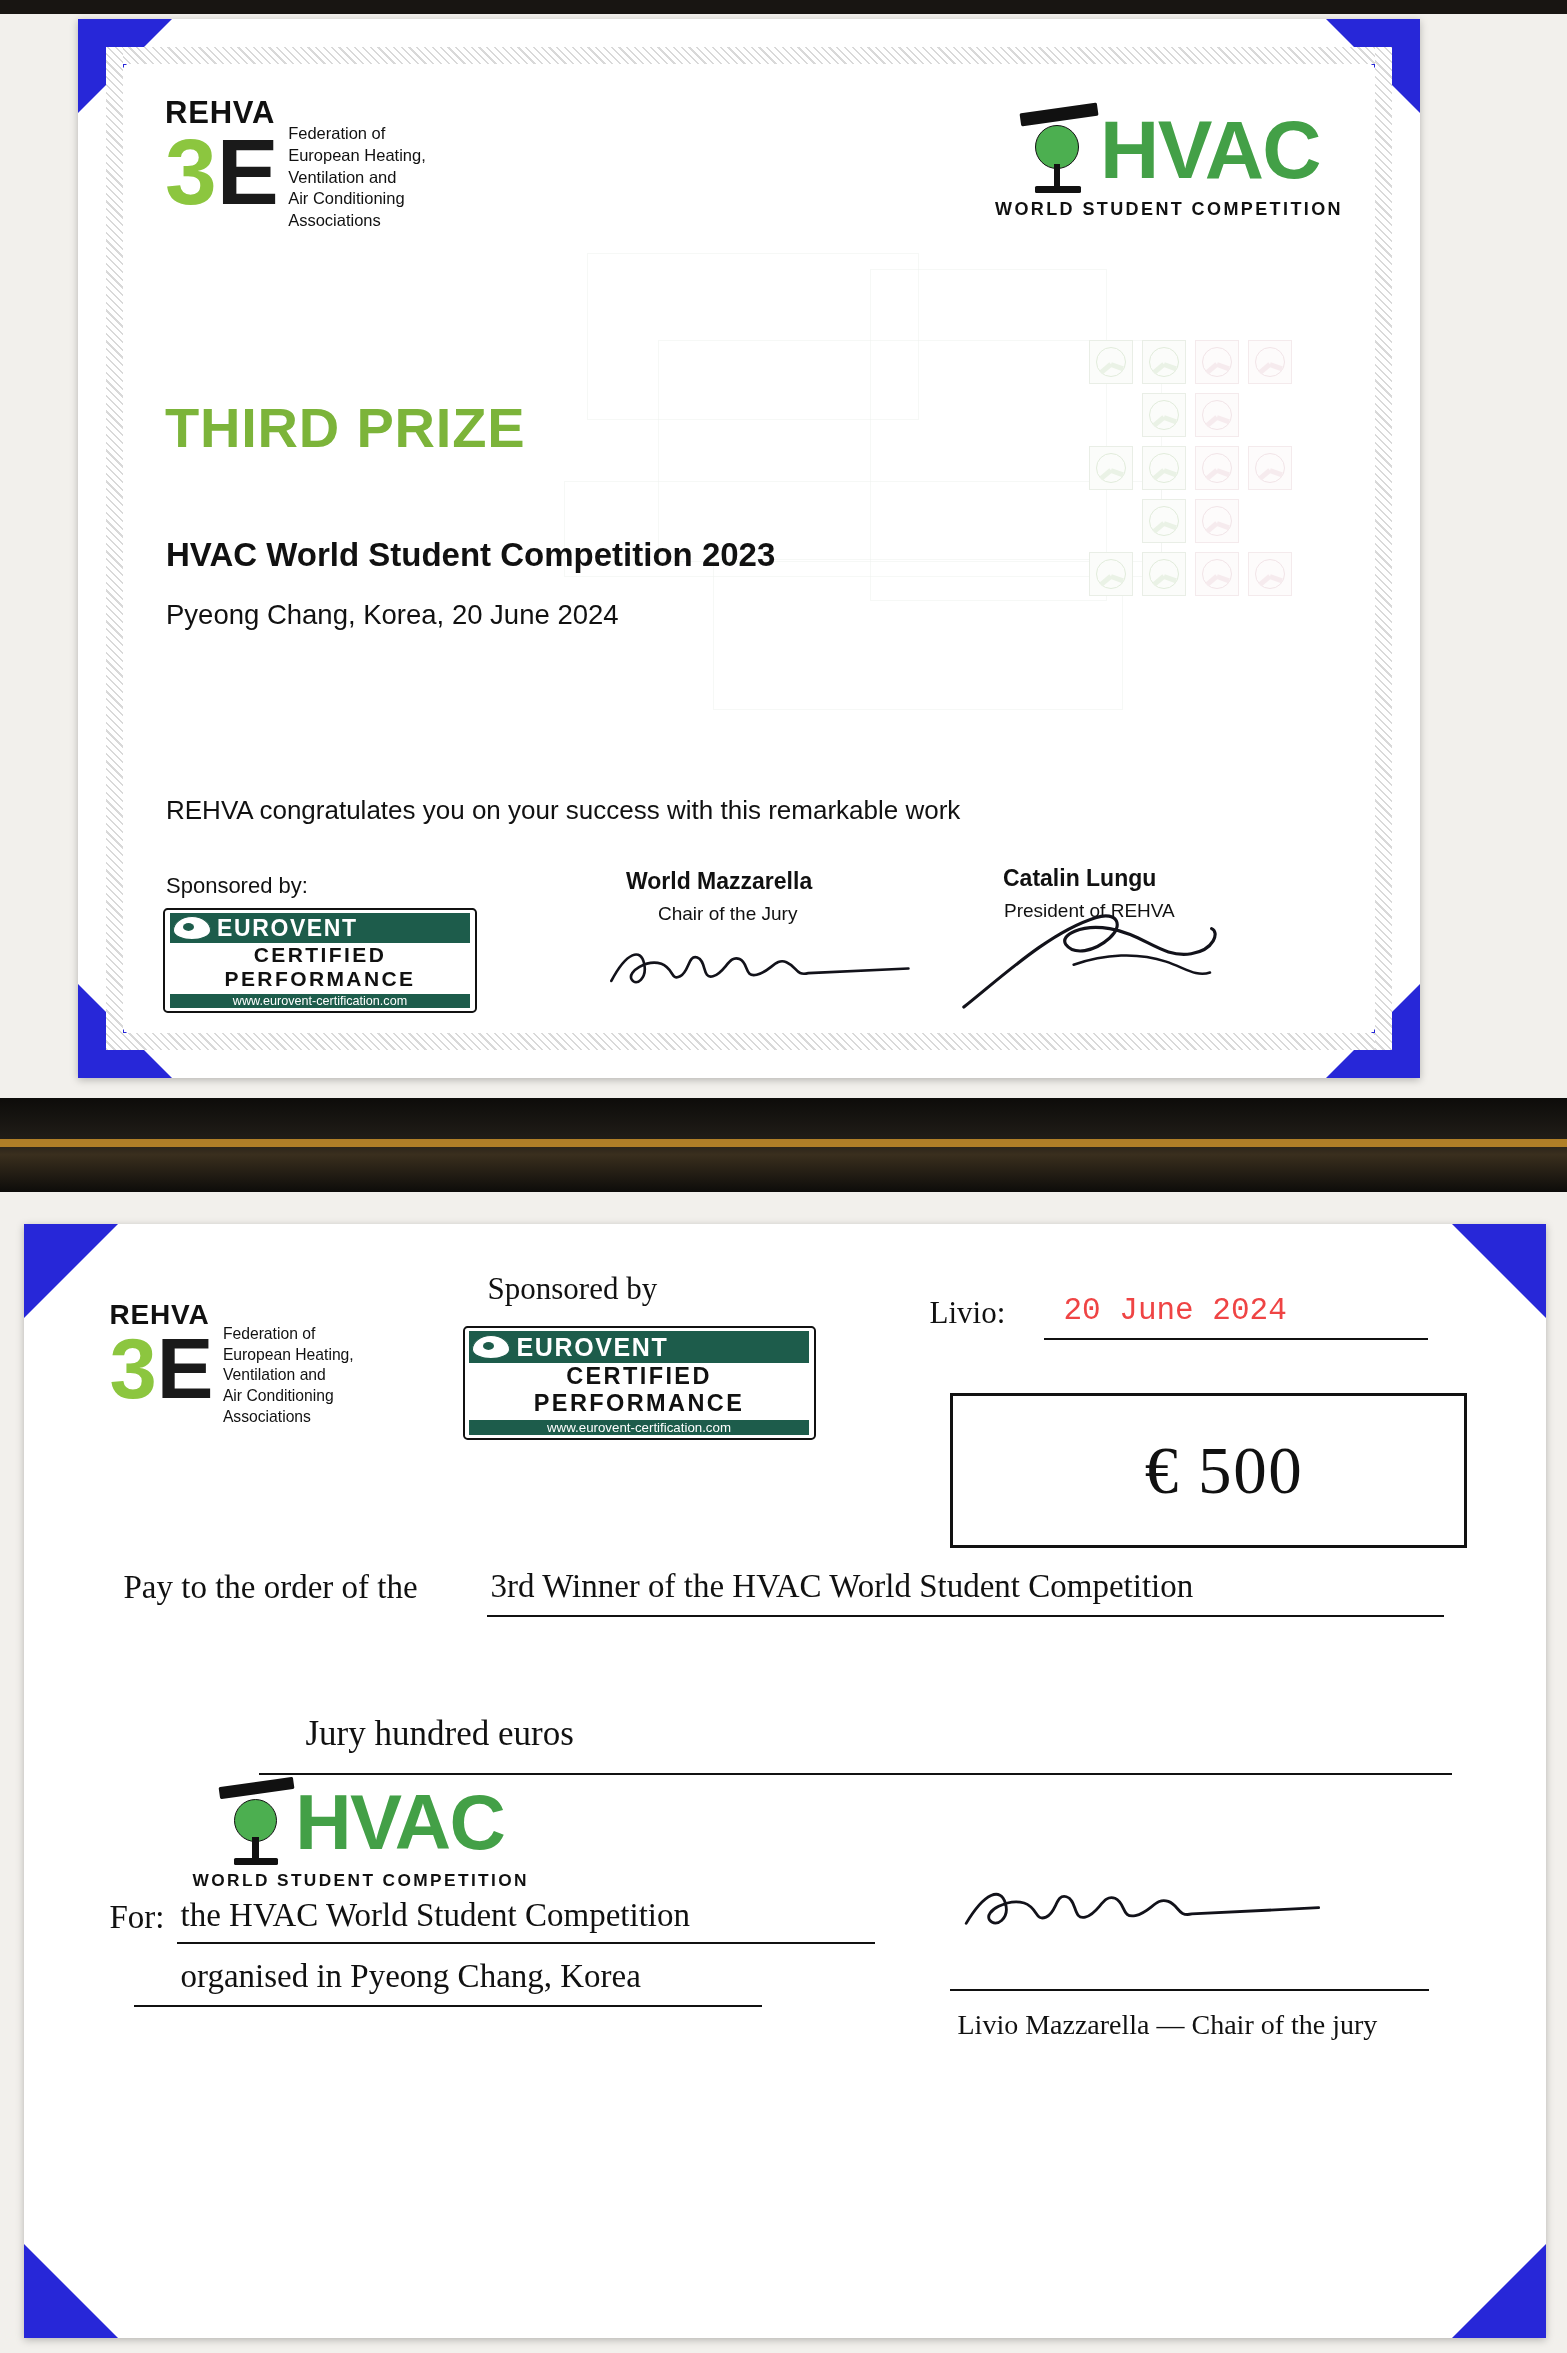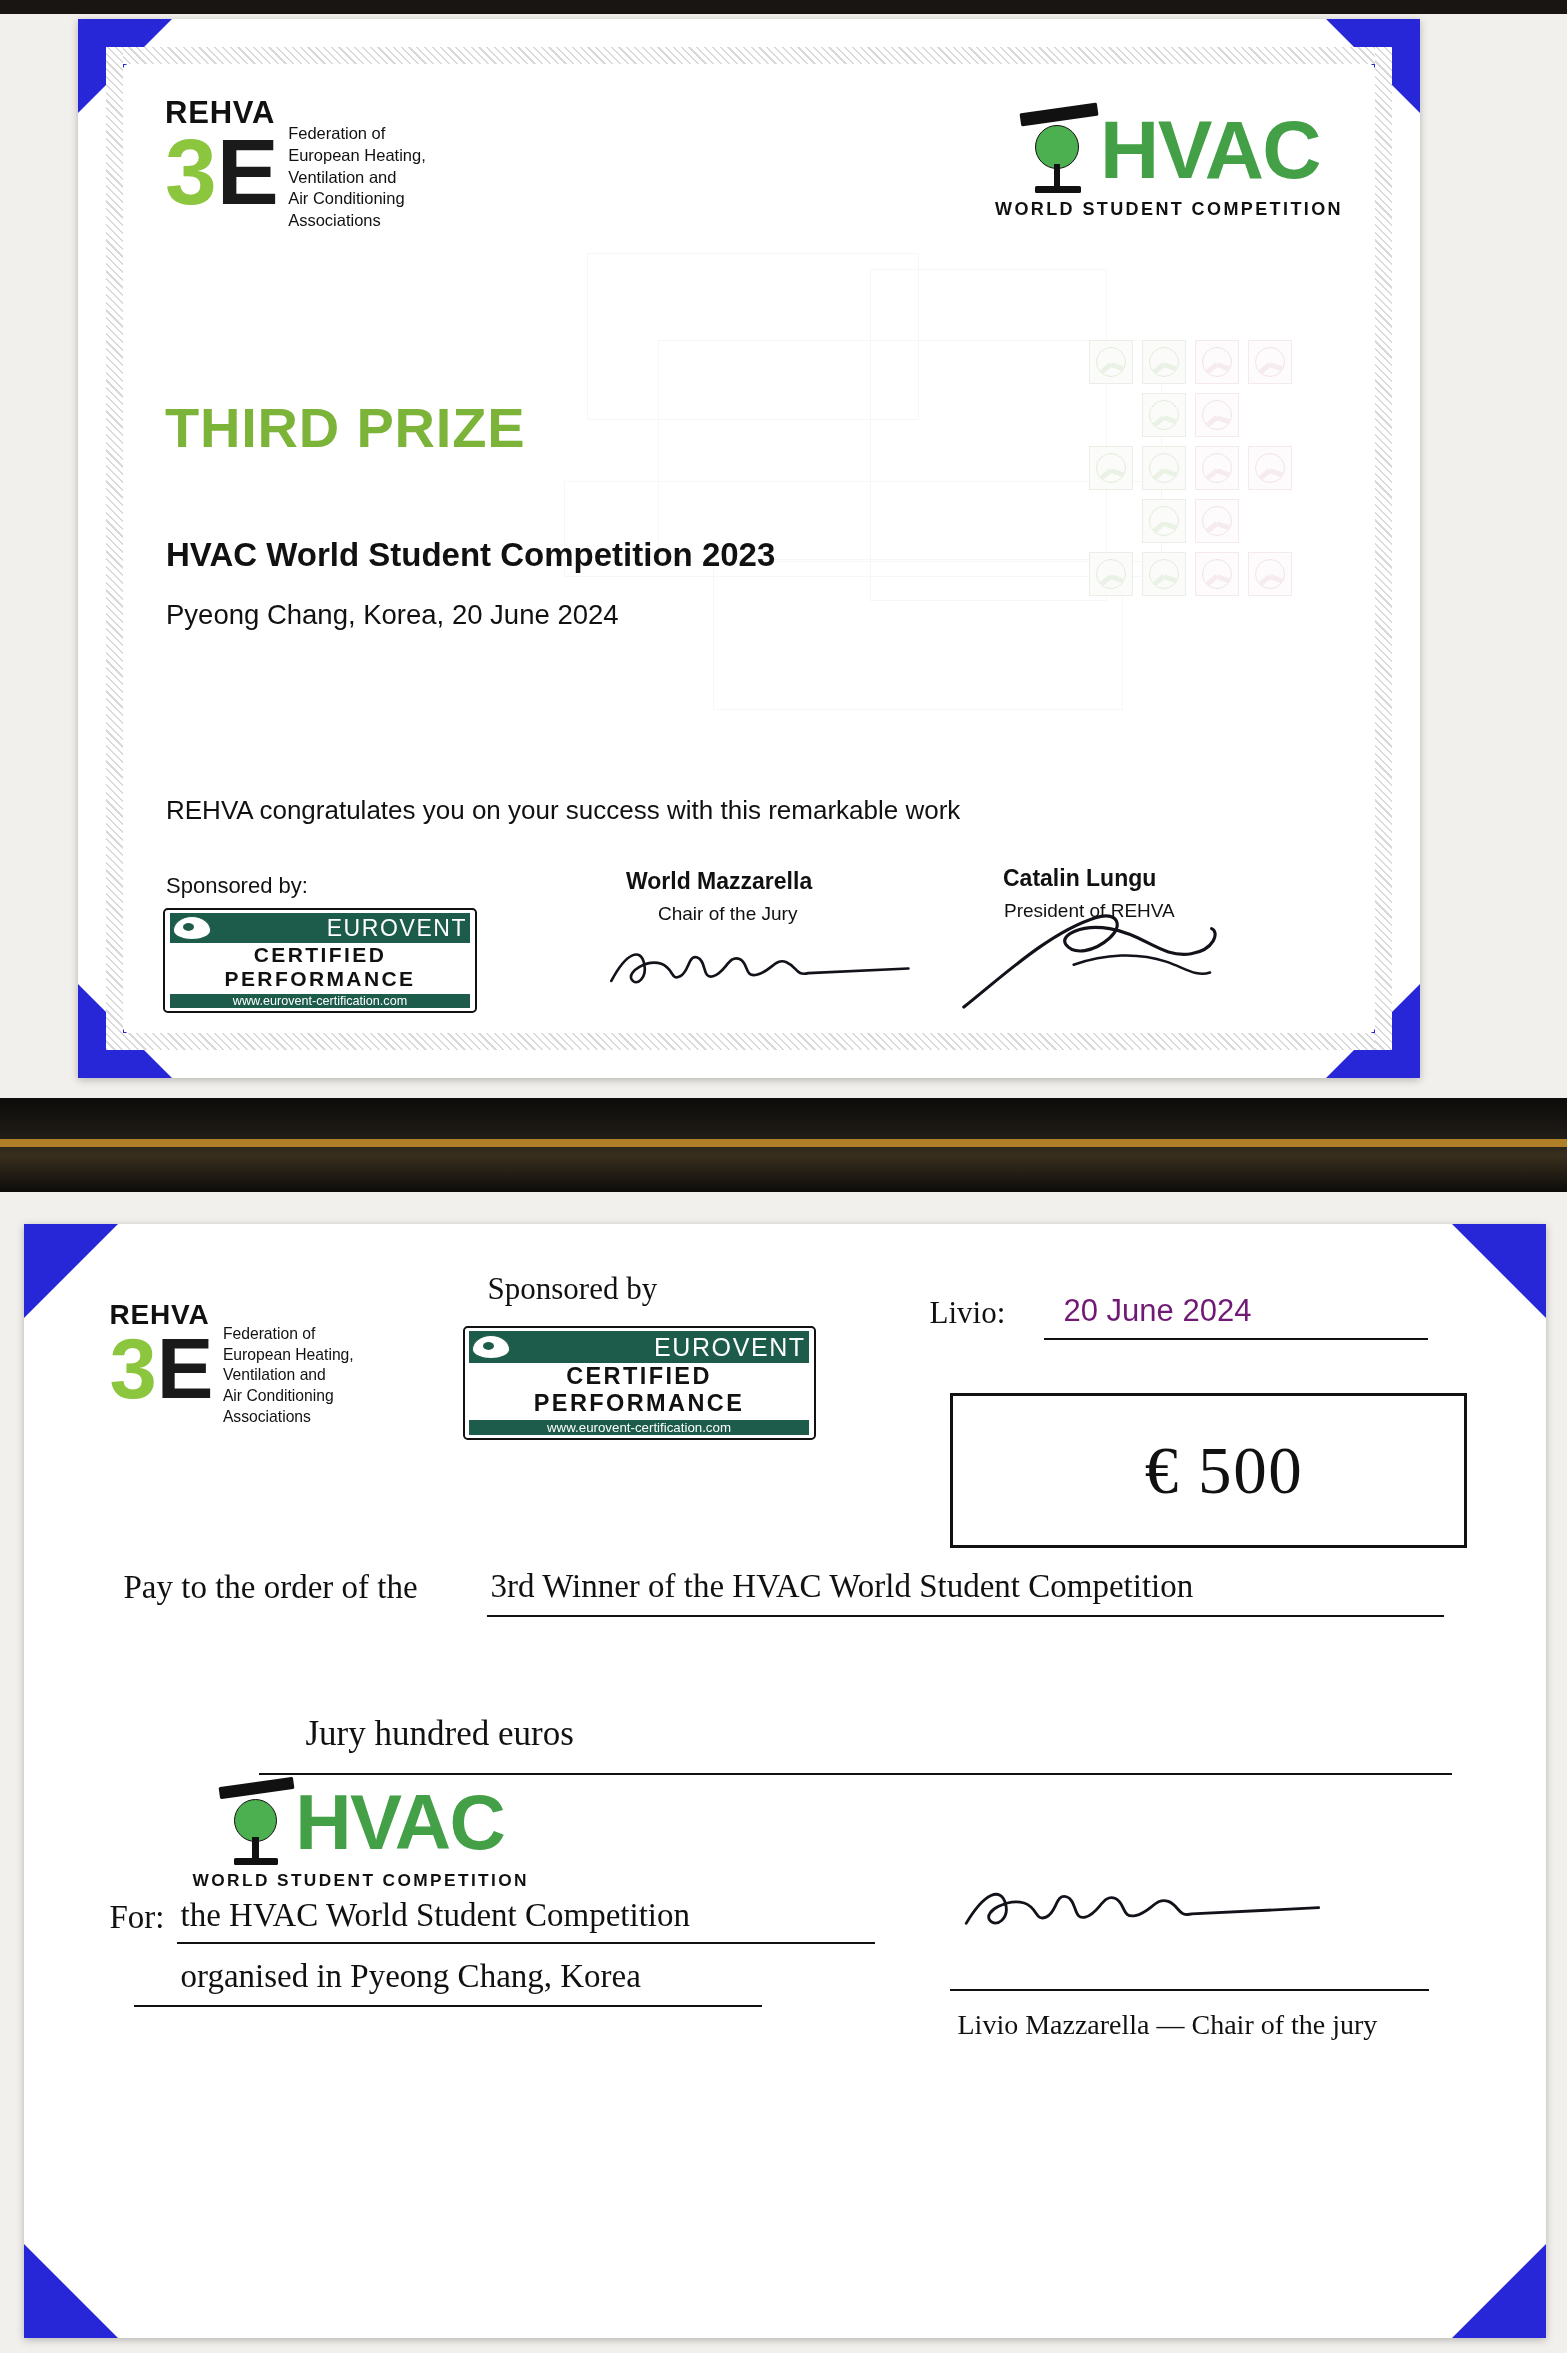--- a/index.html
+++ b/index.html
@@ -171,24 +171,23 @@
     border: 2.4px solid #111;
     border-radius: 4.7px;
     box-sizing: border-box;
     padding: 3.1px 4.7px;
   }
   .eurovent .ev-top {
     display: flex;
     align-items: center;
     background: #1d5c4b;
     color: #fff;
-    font-weight: normal;
+    font-weight: bold;
     letter-spacing: 1.6px;
     padding: 1.6px 3.1px;
-    justify-content: space-between;
   }
   .ev-swoosh {
     width: 36px; height: 22px;
     background: #ffffff;
     border-radius: 50% 50% 50% 50%/60% 60% 40% 40%;
     margin-right: 6.3px;
     position: relative;
     border: 1.6px solid #1d5c4b;
   }
   .ev-swoosh::after {
@@ -287,23 +286,23 @@
     color: #111;
   }
   .date-label {
     position: absolute;
     font-family: "Liberation Serif", serif;
     font-size: 31px;
     color: #111;
   }
   .date-value {
     position: absolute;
-    font-family: Liberation Sans, sans-serif;
+    font-family: Liberation Mono, monospace;
     font-size: 31px;
-    color: #701a75;
+    color: #ef4444;
   }
   .rule {
     position: absolute;
     background: #111;
     height: 2.4px;
   }
   .amount-box {
     position: absolute;
     border: 3.1px solid #111;
     display: flex;

